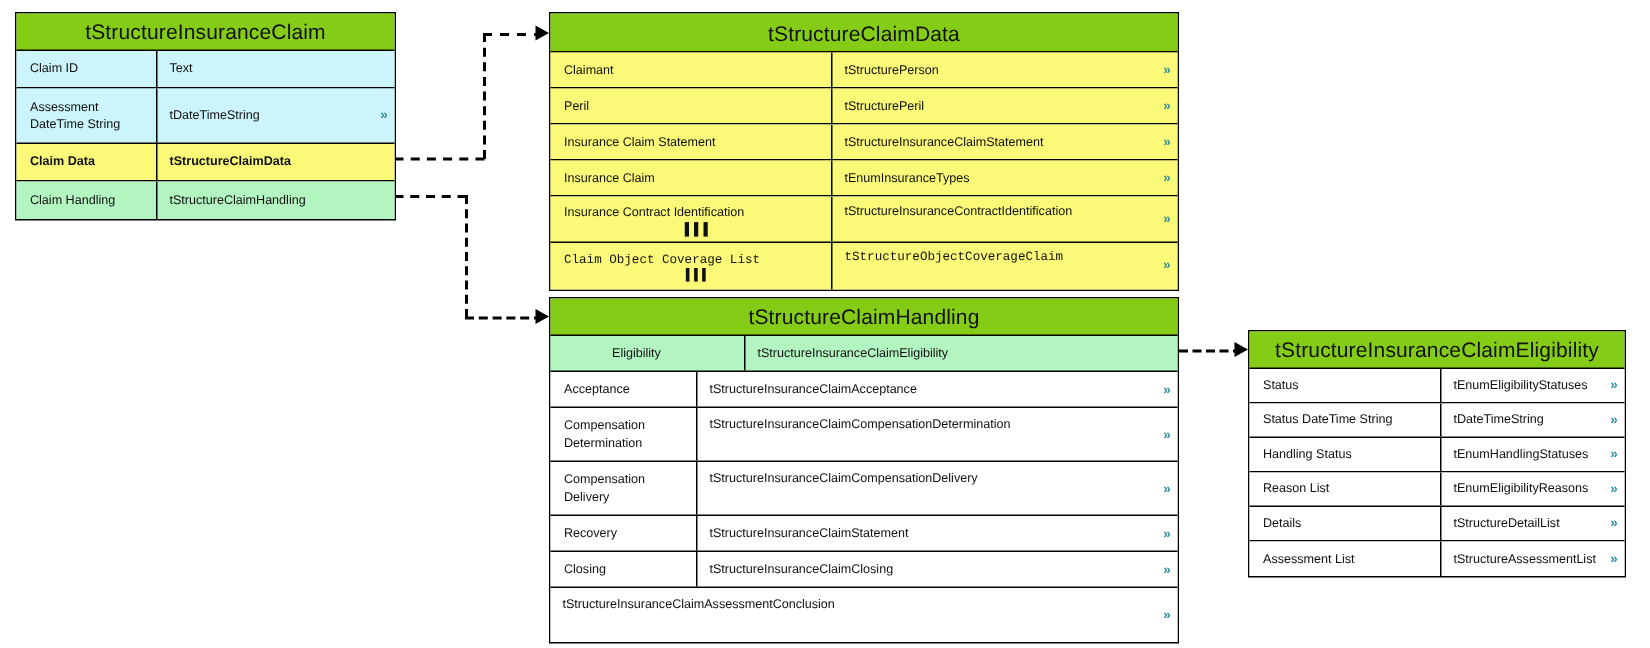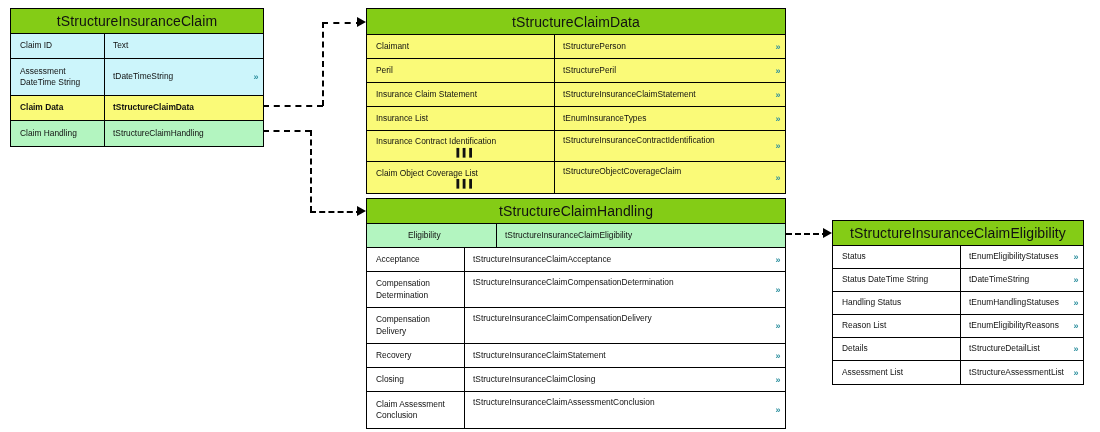--- a/index.html
+++ b/index.html
@@ -226,40 +226,40 @@
           <span>Insurance Claim Statement</span>
         </div>
         <div class="cell-type">
           <span>tStructureInsuranceClaimStatement</span>
           <span class="chev">»</span>
         </div>
       </div>
 
       <div class="row fill-yellow" style="height:24px;">
         <div class="cell-name" style="width:188px;">
-          <span>Insurance List</span>
+          <span>Insurance Claim</span>
         </div>
         <div class="cell-type">
           <span>tEnumInsuranceTypes</span>
           <span class="chev">»</span>
         </div>
       </div>
 
       <div class="row fill-yellow" style="height:31px;">
         <div class="cell-name" style="width:188px;">
           <span>Insurance Contract Identification</span>
           <span class="listmark">▐▐▐</span>
         </div>
         <div class="cell-type" style="align-items:flex-start; padding-top:4px;">
           <span>tStructureInsuranceContractIdentification</span>
           <span class="chev">»</span>
         </div>
       </div>
 
-      <div class="row fill-yellow last" style="height:31px;">
+      <div class="row fill-yellow last" style="height:31px;font-family:Liberation Mono, monospace;">
         <div class="cell-name" style="width:188px;">
           <span>Claim Object Coverage List</span>
           <span class="listmark">▐▐▐</span>
         </div>
         <div class="cell-type" style="align-items:flex-start; padding-top:4px;">
           <span>tStructureObjectCoverageClaim</span>
           <span class="chev">»</span>
         </div>
       </div>
 
@@ -325,24 +325,20 @@
         <div class="cell-name" style="width:98px;">
           <span>Closing</span>
         </div>
         <div class="cell-type">
           <span>tStructureInsuranceClaimClosing</span>
           <span class="chev">»</span>
         </div>
       </div>
 
       <div class="row fill-white last" style="height:36px;">
-        <div class="cell-name" style="width:98px;">
-          <span>Claim Assessment</span>
-          <span>Conclusion</span>
-        </div>
         <div class="cell-type" style="align-items:flex-start; padding-top:5px;">
           <span>tStructureInsuranceClaimAssessmentConclusion</span>
           <span class="chev">»</span>
         </div>
       </div>
 
     </div>
   </div>
 
   <div class="entity" style="left:832px; top:220px; width:252px;">

